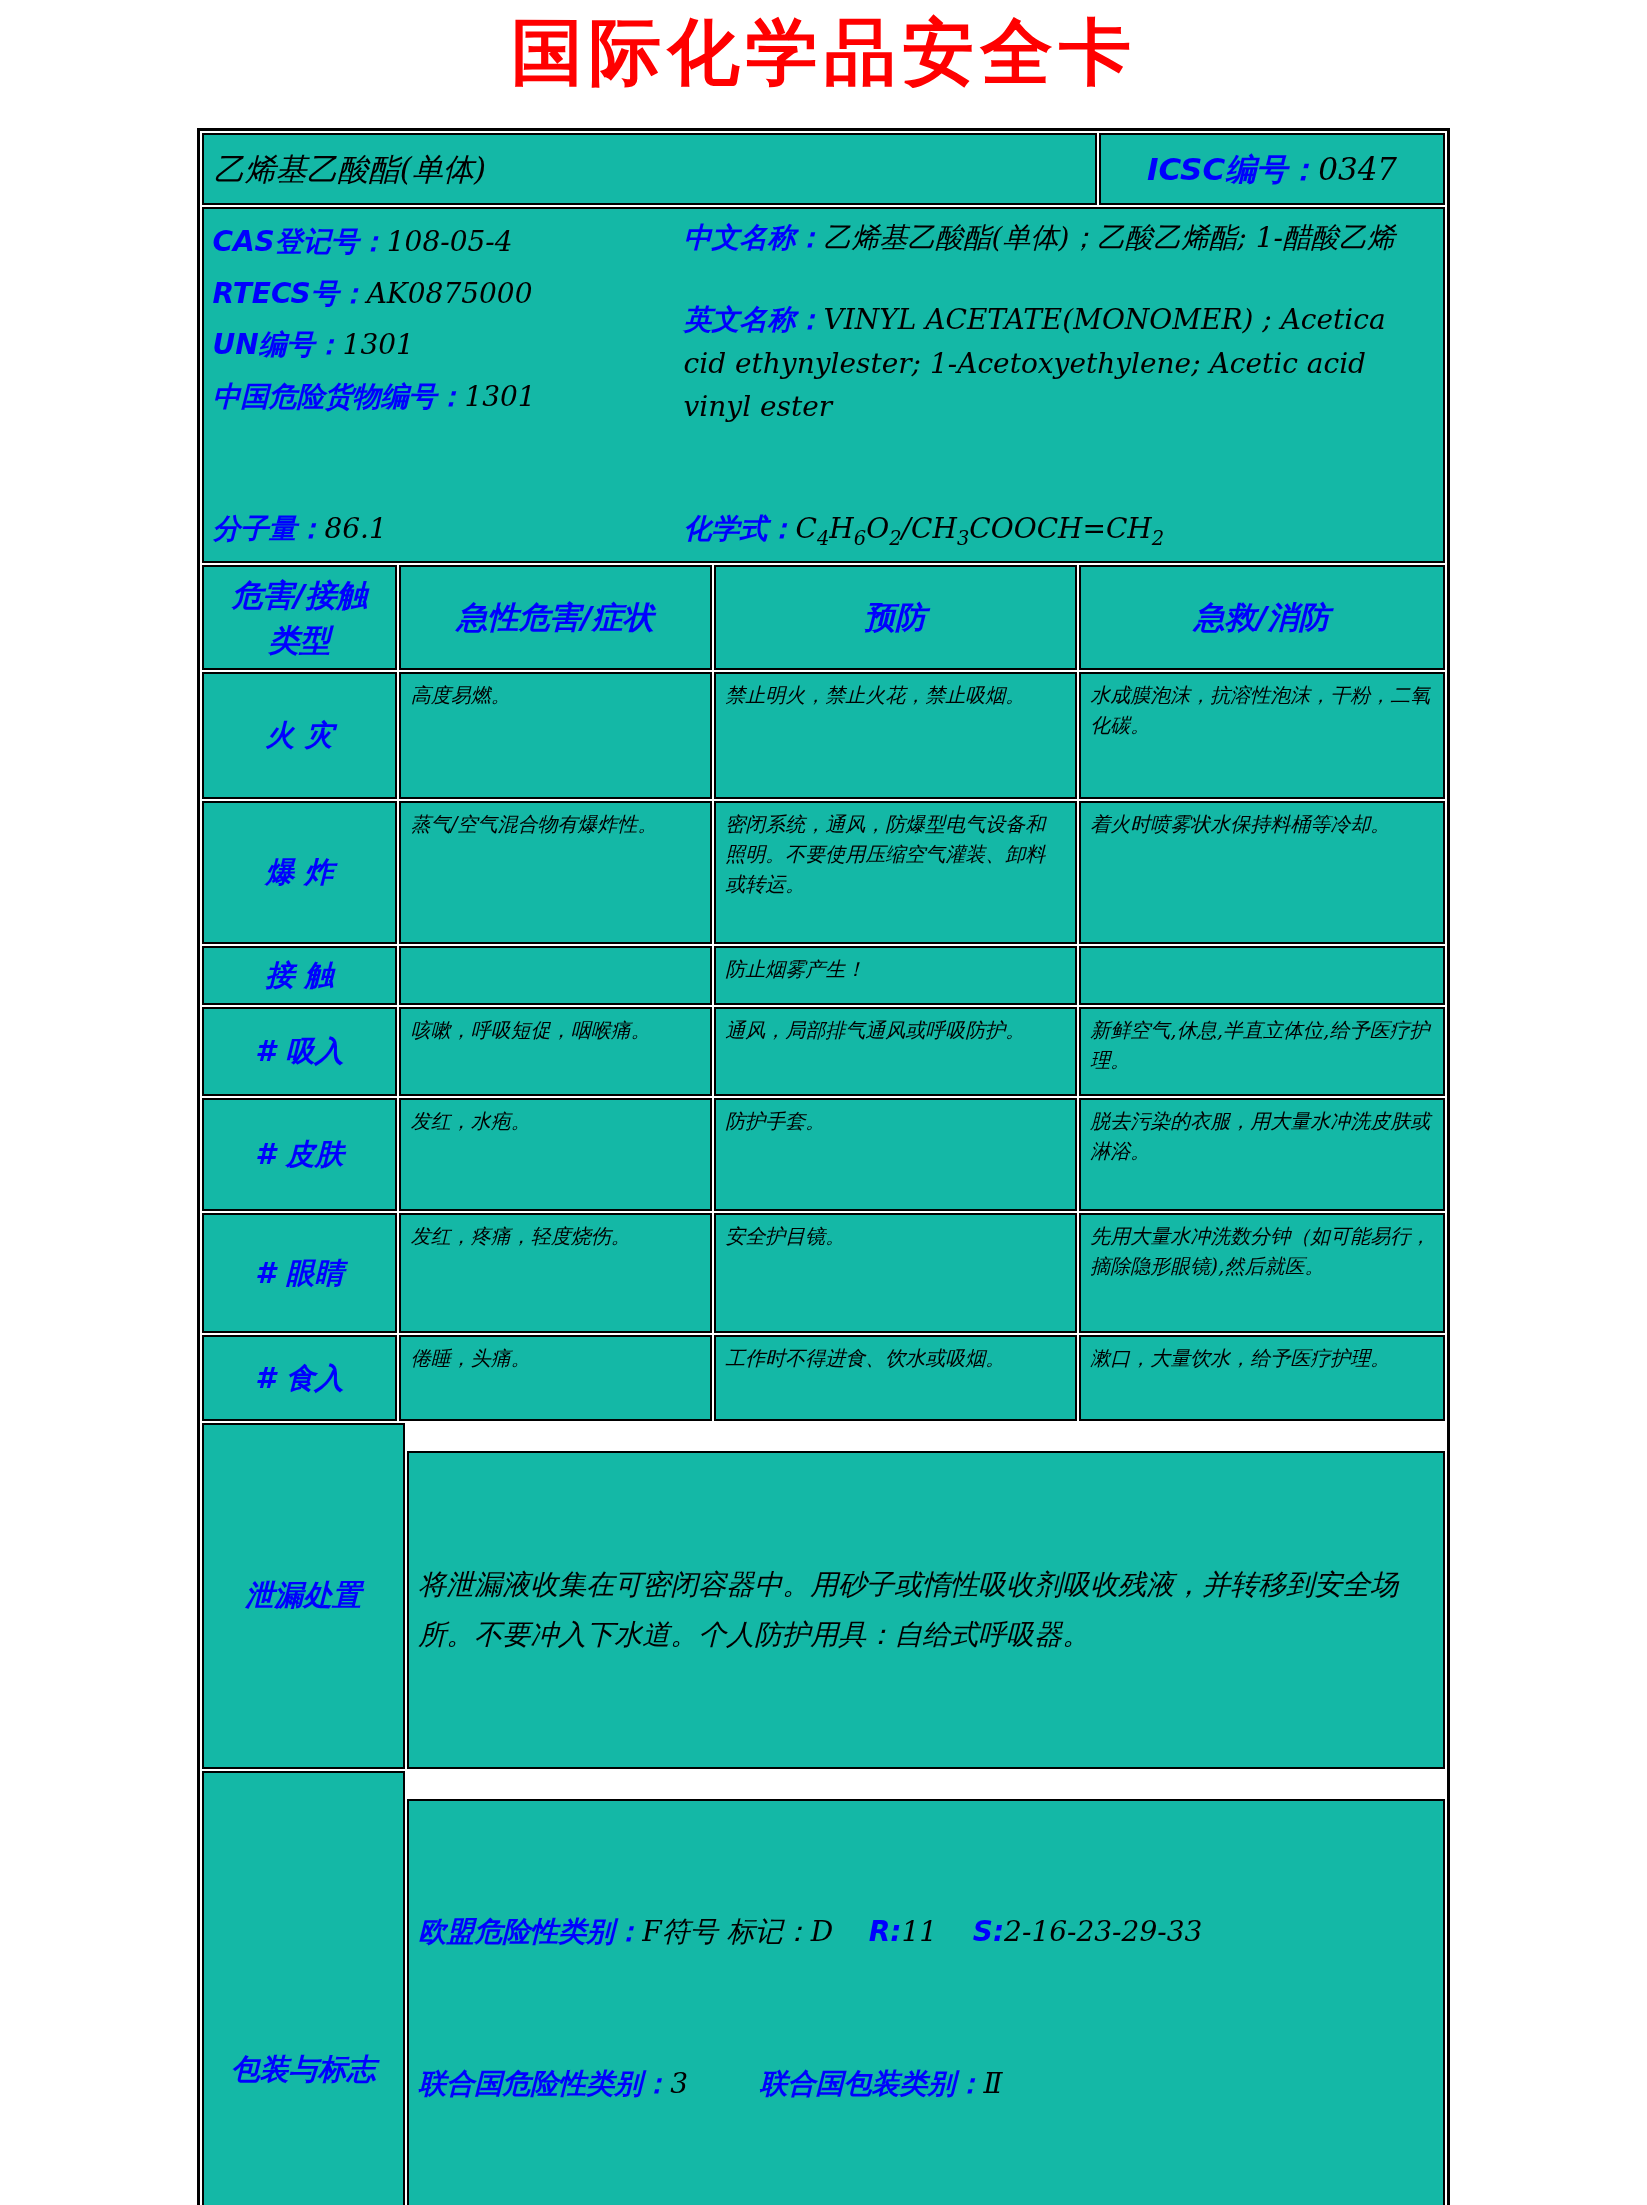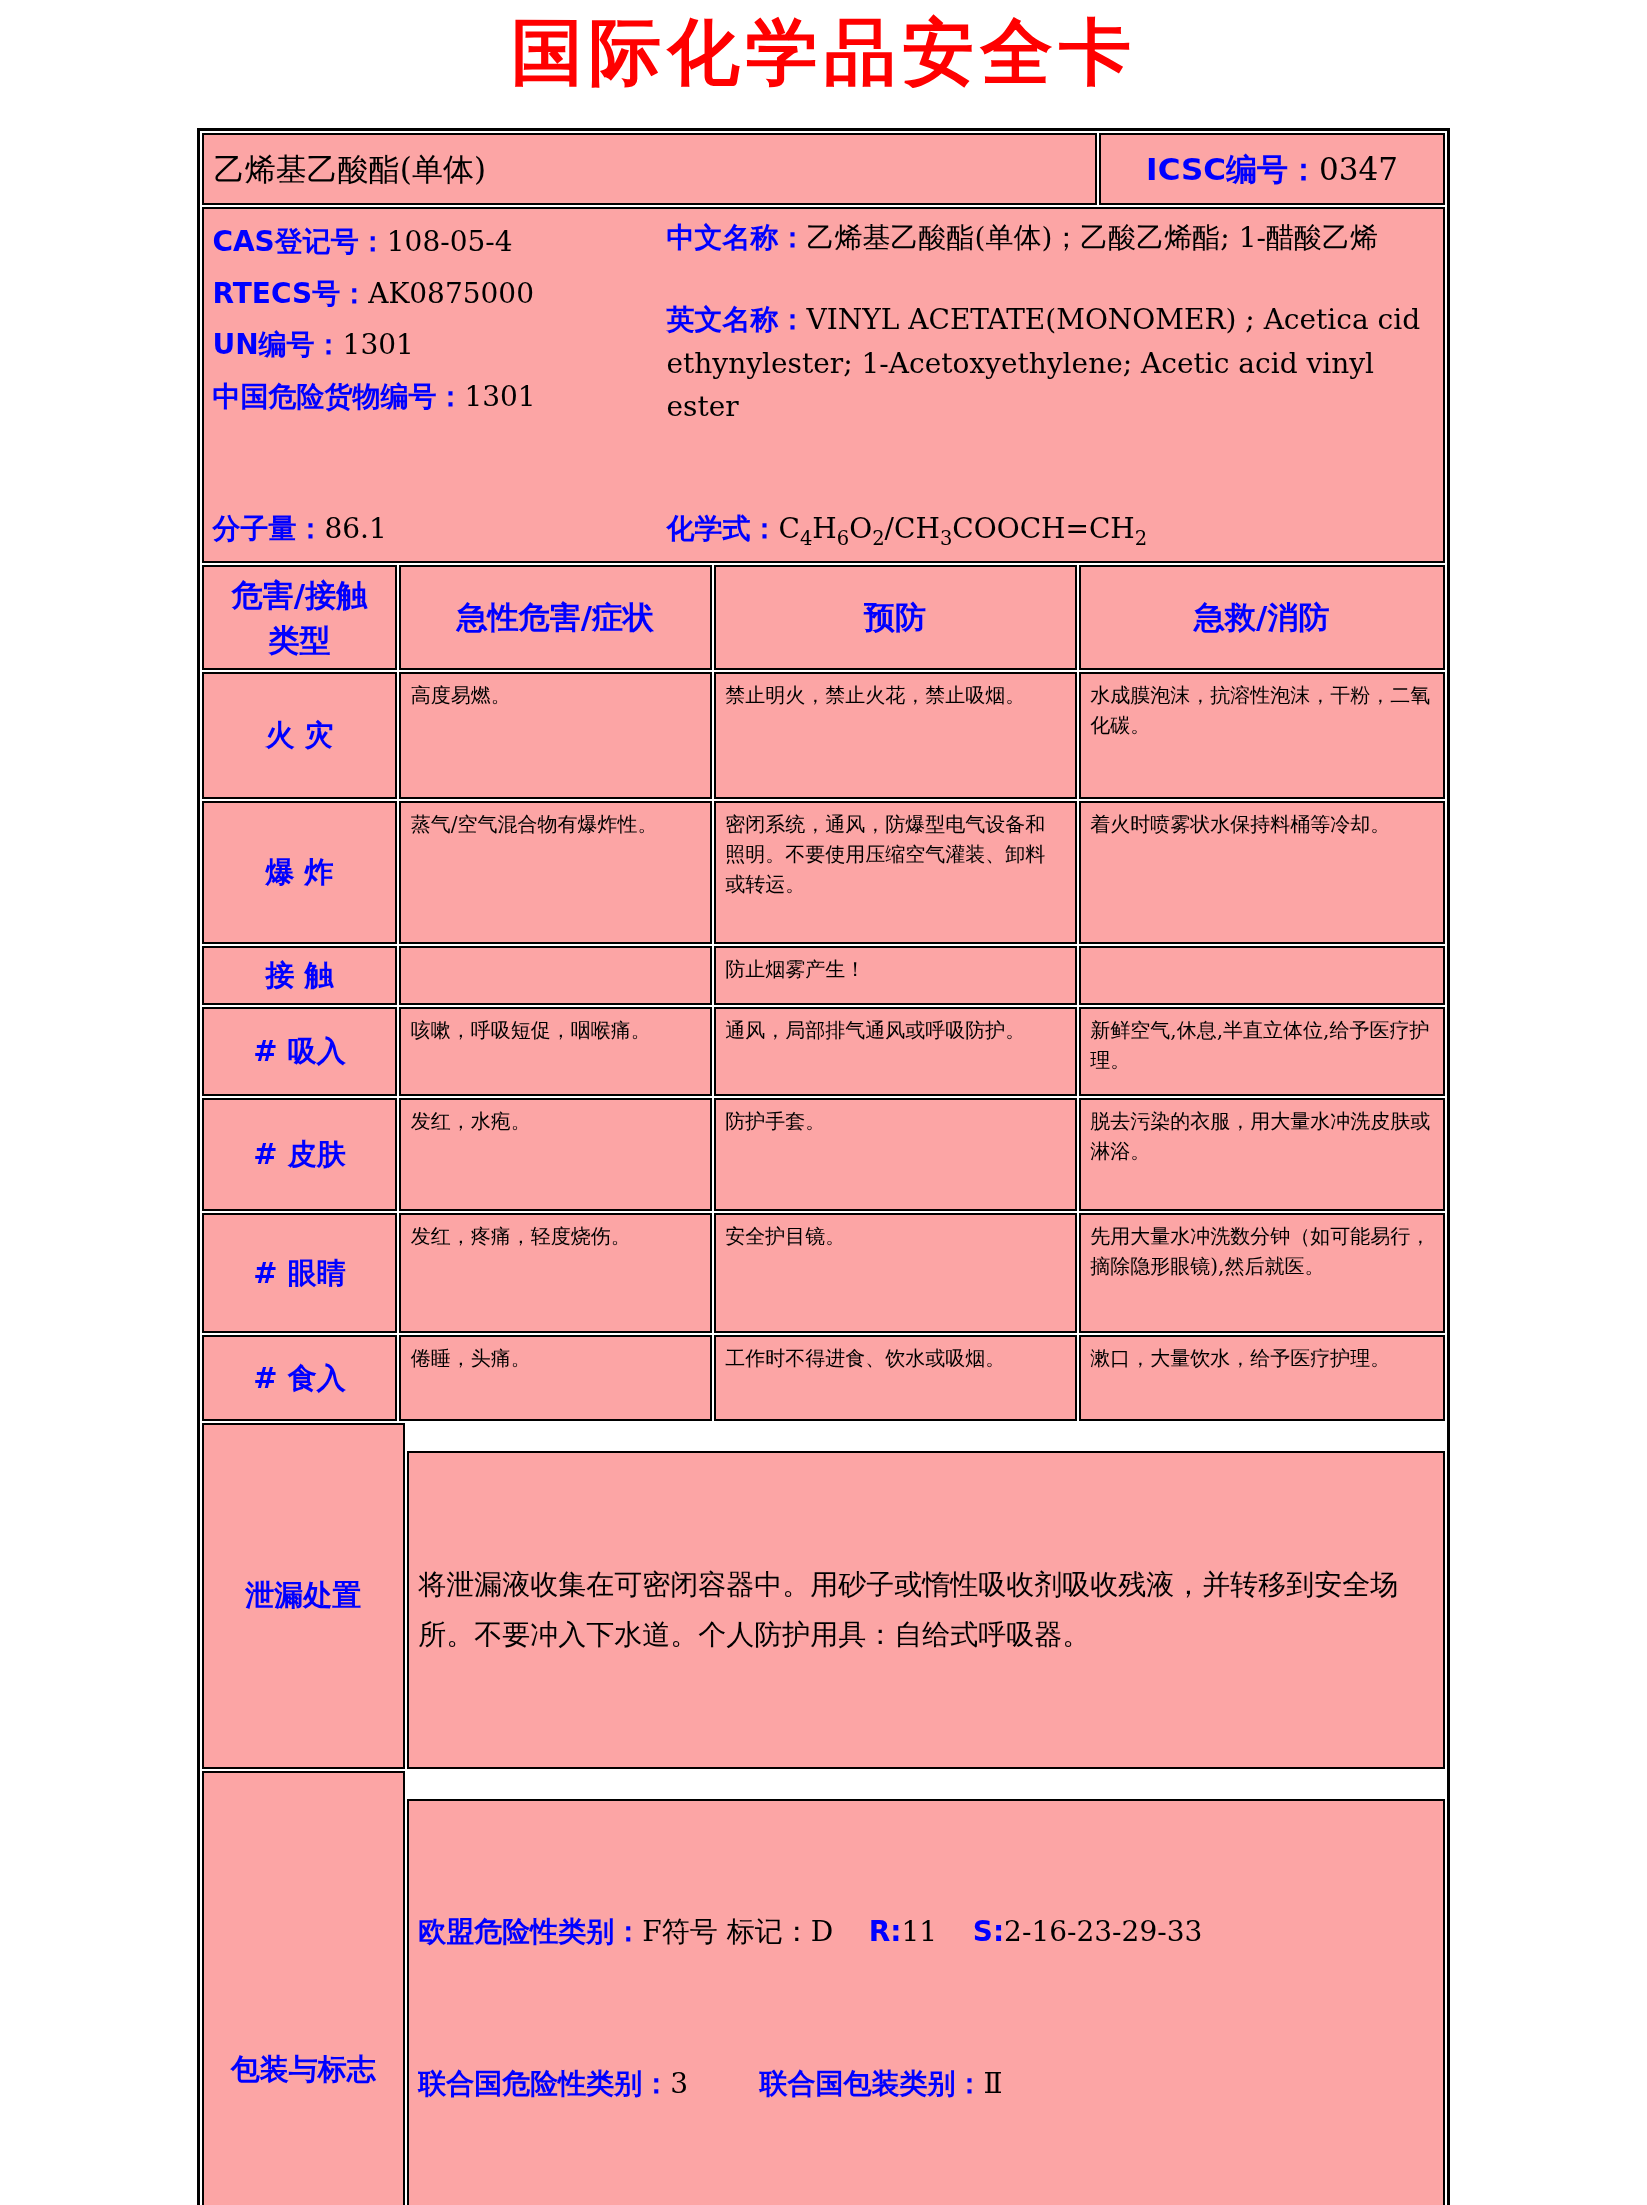--- a/index.html
+++ b/index.html
@@ -32,37 +32,38 @@
     padding:2.1px;
     display:flex;
     flex-direction:column;
     gap:2.1px;
     background:#fff;
   }
   .row{display:flex;gap:2.1px;}
   .cell{
     border:2.1px solid #000;
     padding:5.6px 9.7px;
-    background:#fca5a5;
+    background:#14b8a6;
     font-size:28px;
     line-height:1.5;
+    font-style:italic;
   }
   
   .r-title{min-height:72px;}
   .name-cell{flex:73 0 0;display:flex;align-items:center;font-size:31px;}
   .icsc-cell{flex:27 0 0;display:flex;align-items:center;justify-content:center;font-size:31px;white-space:nowrap;}
   
   .r-ident{min-height:356px;}
   .ident-cell{flex:1 0 0;padding:7px 8.3px;}
   .ident-grid{
     display:grid;
     grid-template-columns:36.5% 1fr;
     grid-template-rows:1fr auto;
     height:100%;
-    column-gap:8px;
+    column-gap:25px;
   }
   .ids .id-line{line-height:1.85;white-space:nowrap;}
   .names p{line-height:1.55;}
   .names .cn{margin-bottom:39px;}
   .mw,.formula{line-height:1.6;padding-top:5.6px;white-space:nowrap;}
   sub{font-size:19.5px;}
   
   .lbl{
     font-family:"DejaVu Sans","Liberation Sans",sans-serif;
     font-weight:bold;

